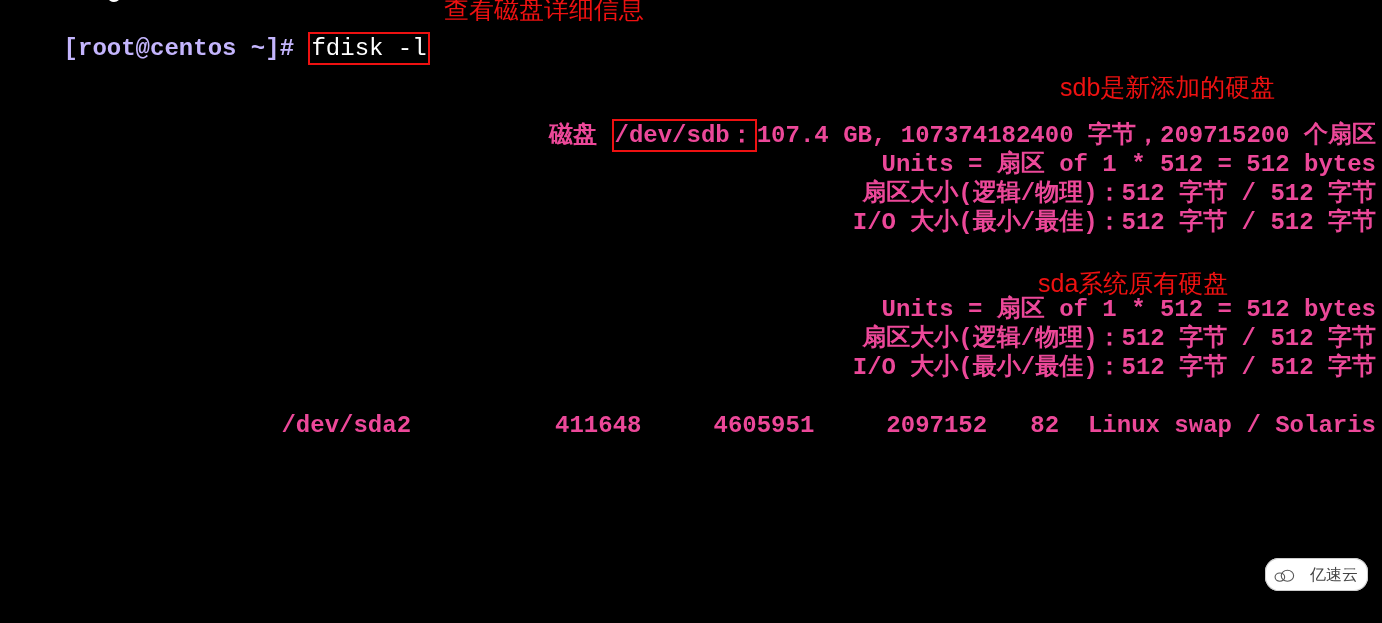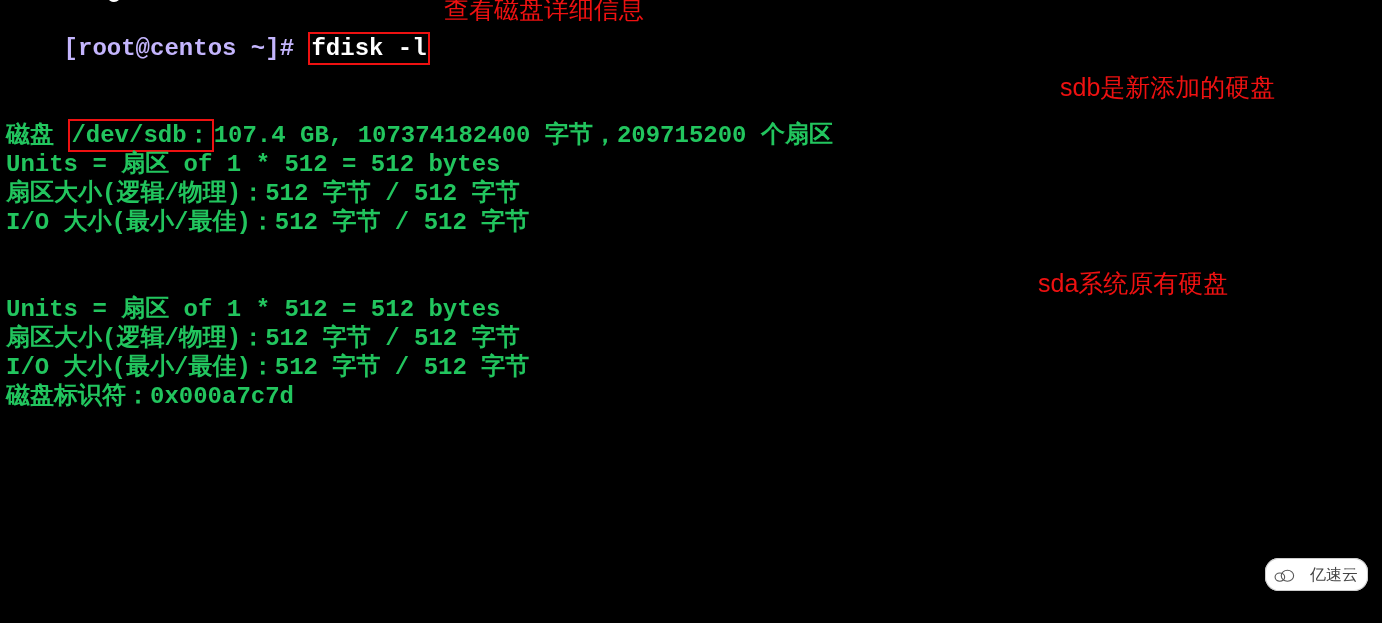--- a/index.html
+++ b/index.html
@@ -15,22 +15,22 @@
   }
   .terminal {
     position: relative;
     width: 100%;
     height: 100%;
     padding: 0 6px;
     box-sizing: border-box;
   }
   .line { white-space: pre; }
   .prompt-root { color: #c4b5fd; font-weight: bold; }
-  .cmd   { color: #ffffff; font-weight: bold; }
-  .out-y { color: #22c55e; font-weight: bold; }
+  .cmd   { color: #ffffff; font-weight: normal; }
+  .out-y { color: #ec4899; font-weight: bold; text-align: right; }
   .white { color: #ffffff; font-weight: bold; }
   .redbox {
     border: 2px solid #e11;
     padding: 0 1px;
     margin: -2px 0;
     display: inline-block;
   }
   .annot {
     position: absolute;
     color: #e11;
@@ -77,24 +77,24 @@
   <div class="line out-y">Units = 扇区 of 1 * 512 = 512 bytes</div>
   <div class="line out-y">扇区大小(逻辑/物理)：512 字节 / 512 字节</div>
   <div class="line out-y">I/O 大小(最小/最佳)：512 字节 / 512 字节</div>
 
   <div class="line">&nbsp;</div>
   <div class="line">&nbsp;</div>
 
   <div class="line out-y">Units = 扇区 of 1 * 512 = 512 bytes</div>
   <div class="line out-y">扇区大小(逻辑/物理)：512 字节 / 512 字节</div>
   <div class="line out-y">I/O 大小(最小/最佳)：512 字节 / 512 字节</div>
-  <div class="line out-y">磁盘标识符：0x000a7c7d</div>
 
   <div class="line">&nbsp;</div>
 
+  <div class="line out-y">/dev/sda2          411648     4605951     2097152   82  Linux swap / Solaris</div>
 
   <div class="line">
     
   </div>
 
   <div class="annot" style="left:444px; top:18px;">查看磁盘详细信息</div>
   <div class="annot" style="left:1038px; top:292px;">sda系统原有硬盘</div>
   <div class="annot" style="left:1060px; top:96px;">sdb是新添加的硬盘</div>
 
   <div class="watermark">

